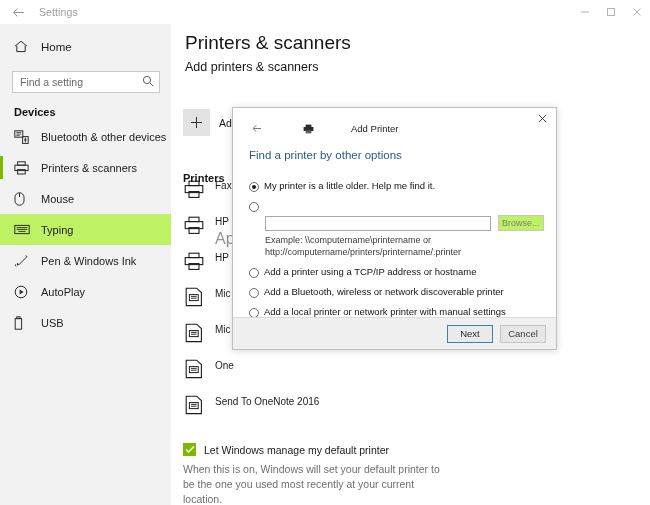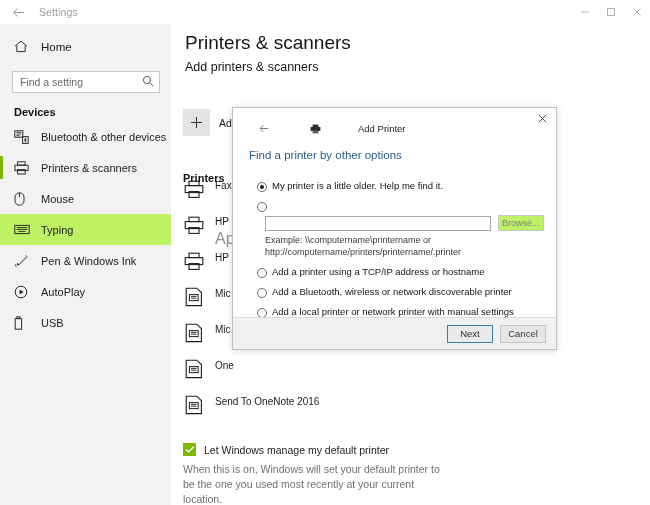--- a/index.html
+++ b/index.html
@@ -275,21 +275,21 @@
   #dlg-close {
     position: absolute;
     right: 1px; top: 1px;
     width: 26px; height: 18px;
     display: flex; align-items: center; justify-content: center;
     color: #4a4a4a;
     font-size: 11px;
   }
   #dlg-head {
     position: absolute;
-    left: 24px; top: 14px;
+    left: 17px; top: 14px;
     display: flex;
     align-items: center;
     gap: 32px;
   }
   #dlg-back {
     width: 13px; height: 13px;
     display: flex; align-items: center; justify-content: center;
     color: #777;
     font-size: 11px;
   }
@@ -311,21 +311,20 @@
   }
   #dlg-options {
     position: absolute;
     left: 16px; top: 73px;
     width: 295px;
   }
   .opt {
     display: flex;
     align-items: flex-start;
     margin-bottom: 9px;
-    margin-left: 8px;
   }
   .radio {
     width: 10px; height: 10px;
     border: 1px solid #6b6b6b;
     border-radius: 50%;
     box-sizing: border-box;
     background: #fff;
     flex: none;
     margin-top: 1px;
     position: relative;

